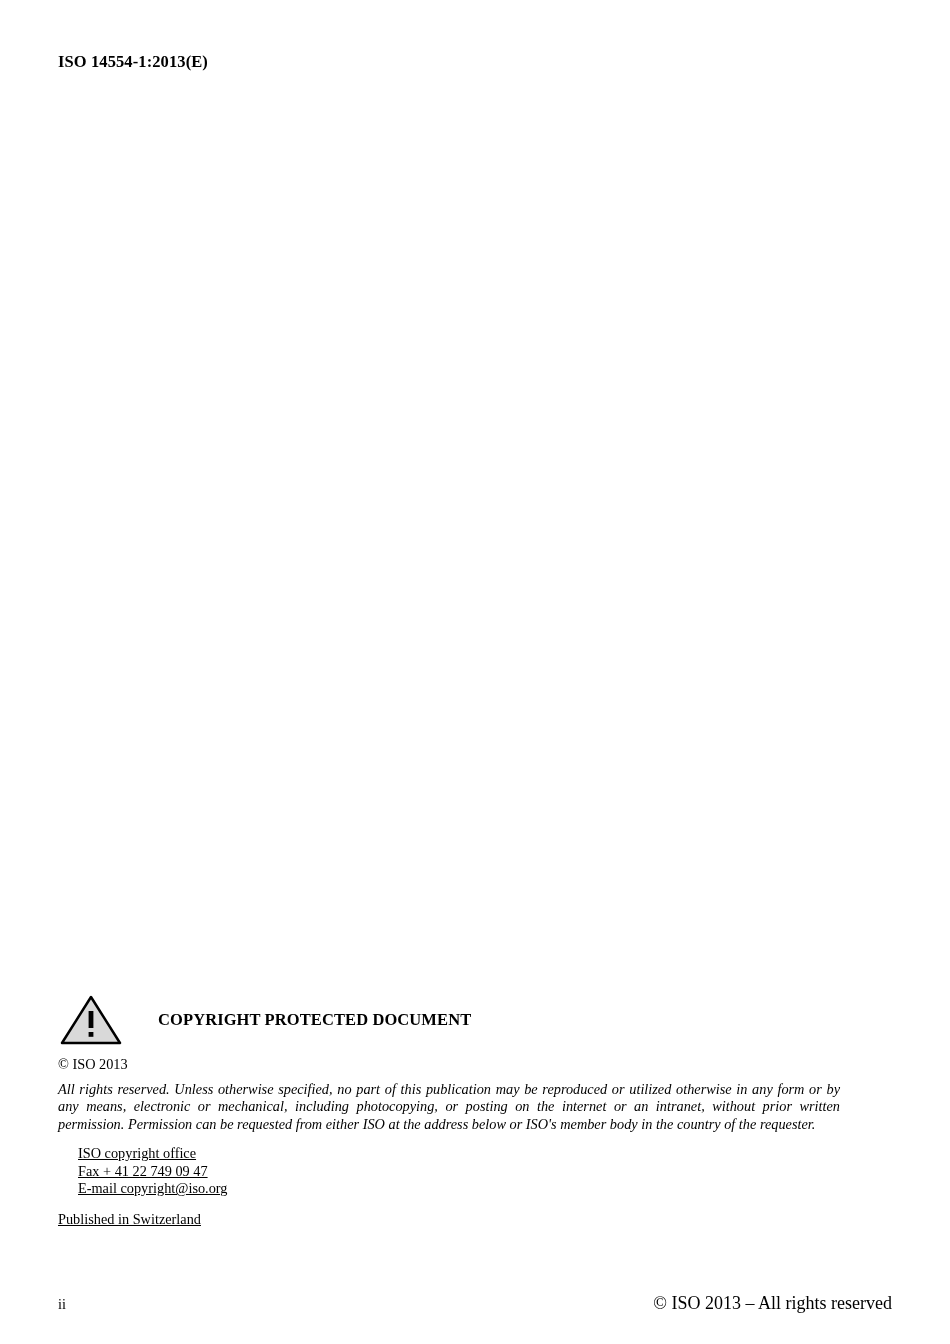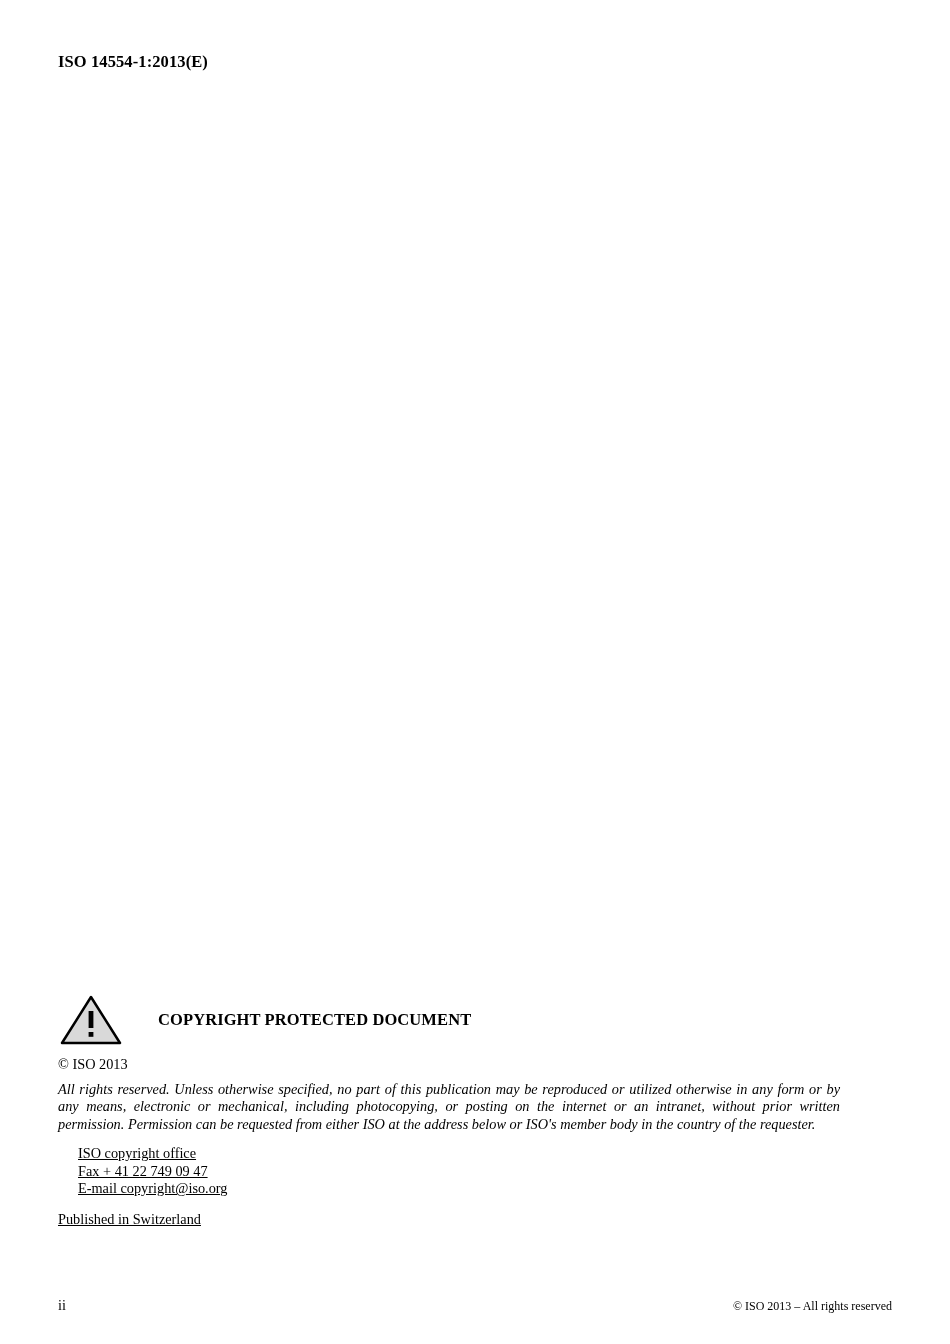--- a/index.html
+++ b/index.html
@@ -82,21 +82,21 @@
     bottom: 30px;
     display: flex;
     justify-content: space-between;
     align-items: baseline;
     font-size: 14.3px;
   }
   .footer-page {
     font-size: 14.3px;
   }
   .footer-right {
-    font-size: 12px;
+    font-size: 18px;
     margin-left: 45px;
   }
 </style>
 </head>
 <body>
 
 <div class="page">
 
   <div class="header-std">ISO 14554-1:2013(E)</div>
 

